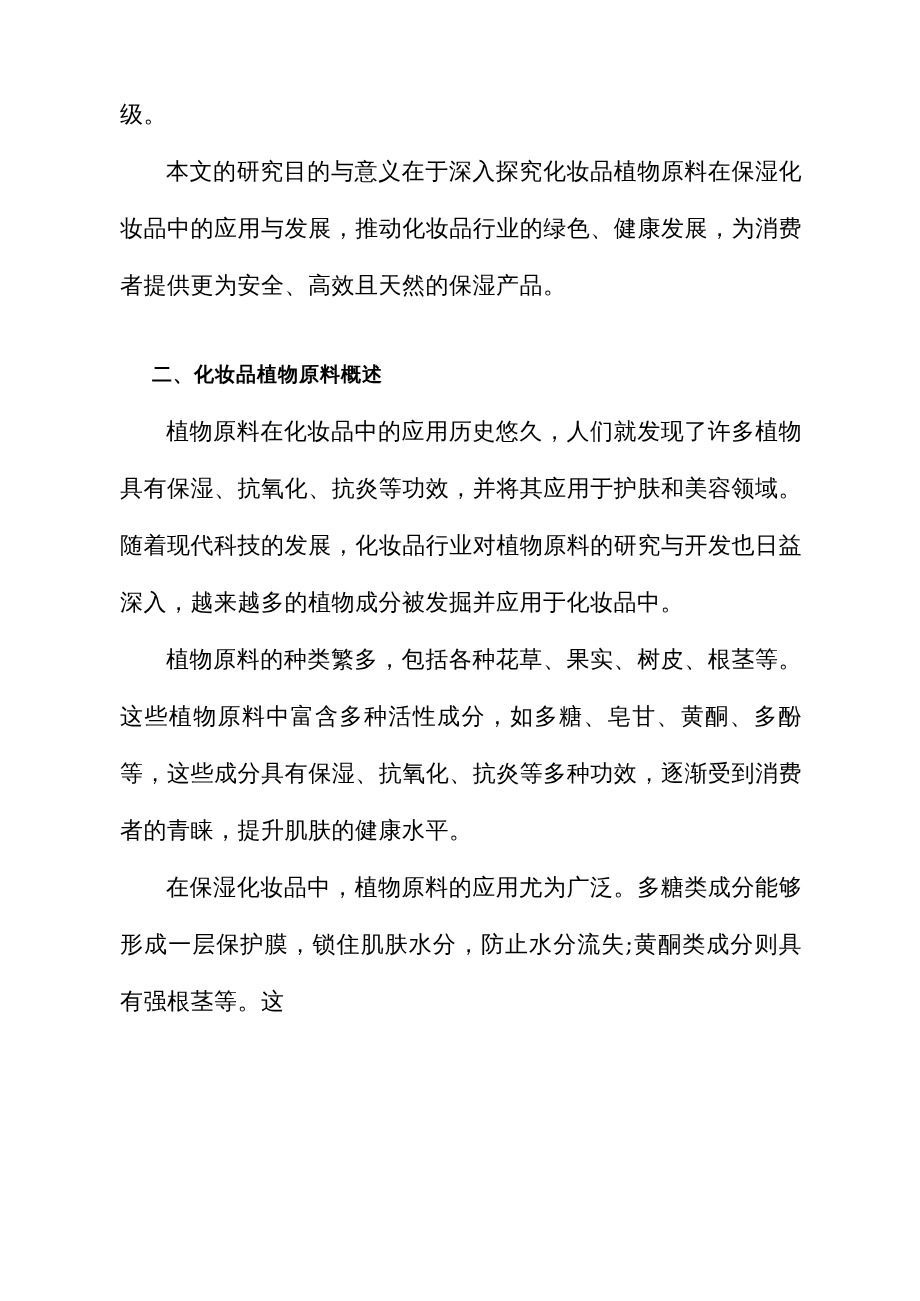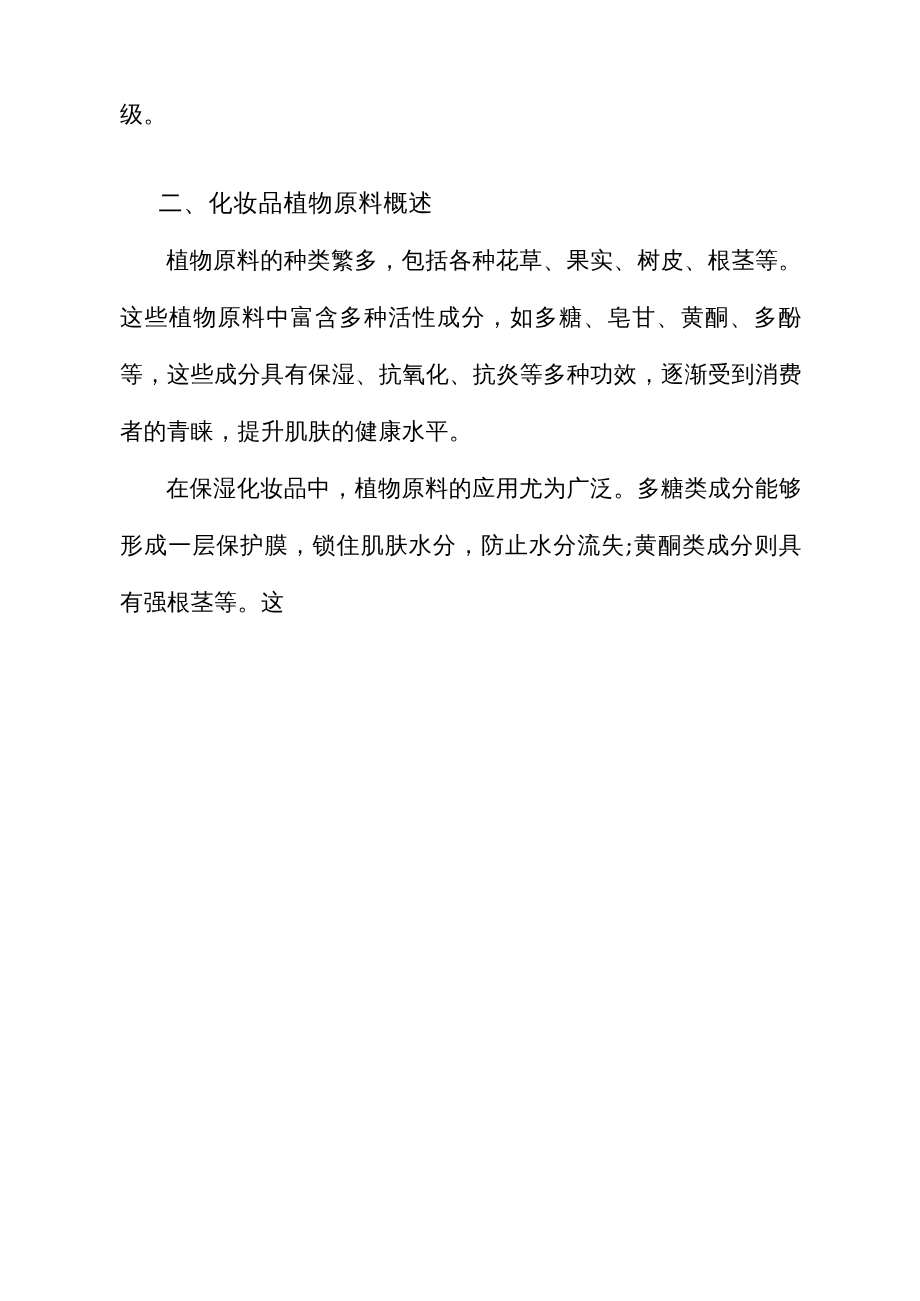--- a/index.html
+++ b/index.html
@@ -27,36 +27,38 @@
     text-justify: inter-ideograph;
     text-indent: 2em;
     letter-spacing: 0.5px;
     word-break: break-all;
   }
   .para.continuation {
     text-indent: 0;
   }
   .heading {
     margin: 32px 0 0 0;
-    font-size: 24px;
-    font-weight: normal;
+    font-size: 20px;
+    font-weight: bold;
     line-height: 57px;
     text-indent: 1.6em;
     letter-spacing: 1px;
   }
 </style>
 </head>
 <body>
 
 <div class="page">
 
   <p class="para continuation">级。</p>
 
+  <p class="para">本文的研究目的与意义在于深入探究化妆品植物原料在保湿化妆品中的应用与发展，推动化妆品行业的绿色、健康发展，为消费者提供更为安全、高效且天然的保湿产品。</p>
 
   <h2 class="heading">二、化妆品植物原料概述</h2>
 
 
+  <p class="para">植物原料在化妆品中的应用历史悠久，人们就发现了许多植物具有保湿、抗氧化、抗炎等功效，并将其应用于护肤和美容领域。随着现代科技的发展，化妆品行业对植物原料的研究与开发也日益深入，越来越多的植物成分被发掘并应用于化妆品中。</p>
 
   <p class="para">植物原料的种类繁多，包括各种花草、果实、树皮、根茎等。这些植物原料中富含多种活性成分，如多糖、皂甘、黄酮、多酚等，这些成分具有保湿、抗氧化、抗炎等多种功效，逐渐受到消费者的青睐，提升肌肤的健康水平。</p>
 
   <p class="para">在保湿化妆品中，植物原料的应用尤为广泛。多糖类成分能够形成一层保护膜，锁住肌肤水分，防止水分流失;黄酮类成分则具有强根茎等。这</p>
 
 </div>
 
 </body></html>

